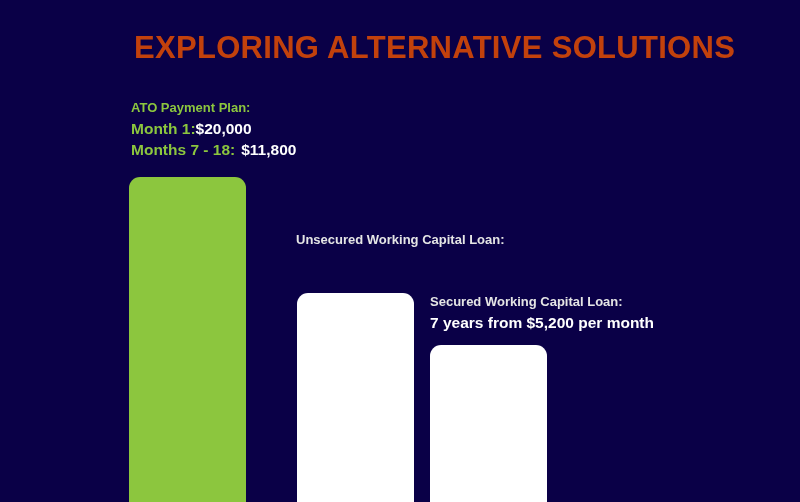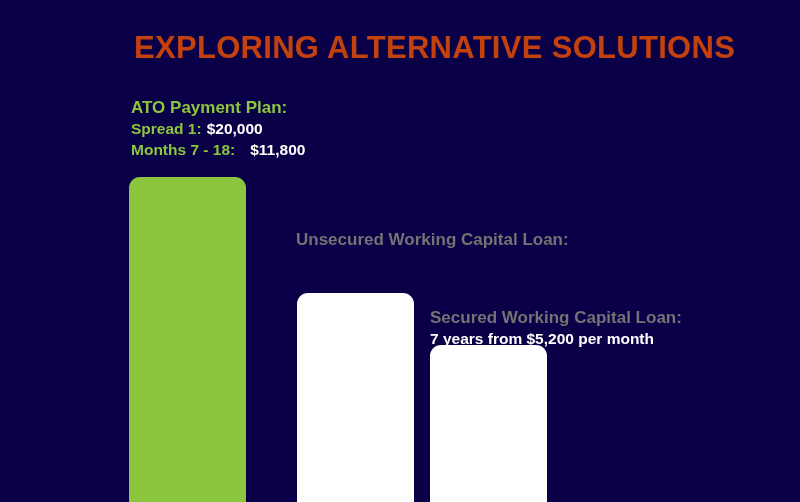--- a/index.html
+++ b/index.html
@@ -57,71 +57,71 @@
   }
 
   
   .annotation {
     position: absolute;
     line-height: 21px;
     white-space: nowrap;
   }
   .ann-heading {
     display: block;
-    font-size: 17px;
+    font-size: 13px;
     font-weight: bold;
   }
   .ann-line {
     display: block;
     font-size: 15.5px;
     font-weight: bold;
     color: #ffffff;
   }
   .heading-green { color: #8CC63E; }
-  .heading-pink  { color: #737373; text-align: center; }
+  .heading-pink  { color: #e5e5e5; }
 
   .label-inline {
     color: #8CC63E;
     font-weight: bold;
   }
   .value-inline {
     color: #ffffff;
     font-weight: bold;
   }
 
   #ann-ato {
     left: 131px;
     top: 97px;
   }
   #ann-unsecured {
     left: 296px;
     top: 229px;
   }
   #ann-secured {
     left: 430px;
-    top: 307px;
+    top: 291px;
   }
 </style>
 </head>
 <body>
 
 <div id="infographic">
 
   <div id="page-title">EXPLORING ALTERNATIVE SOLUTIONS</div>
 
   <div class="bar" id="bar-ato"></div>
 
   <div class="bar" id="bar-unsecured"></div>
 
   <div class="bar" id="bar-secured"></div>
 
   <div class="annotation" id="ann-ato">
     <span class="ann-heading heading-green">ATO Payment Plan:</span>
-    <span class="ann-line"><span class="label-inline">Spread 1:</span><span class="value-inline" style="margin-left:5px">$20,000</span></span>
-    <span class="ann-line"><span class="label-inline">Months 7 - 18:</span><span class="value-inline" style="margin-left:15px">$11,800</span></span>
+    <span class="ann-line"><span class="label-inline">Month 1:</span><span class="value-inline" style="">$20,000</span></span>
+    <span class="ann-line"><span class="label-inline">Months 7 - 18:</span><span class="value-inline" style="margin-left:6px">$11,800</span></span>
   </div>
 
   <div class="annotation" id="ann-unsecured">
     <span class="ann-heading heading-pink">Unsecured Working Capital Loan:</span>
   </div>
 
   <div class="annotation" id="ann-secured">
     <span class="ann-heading heading-pink">Secured Working Capital Loan:</span>
     <span class="ann-line">7 years from $5,200 per month</span>
   </div>

